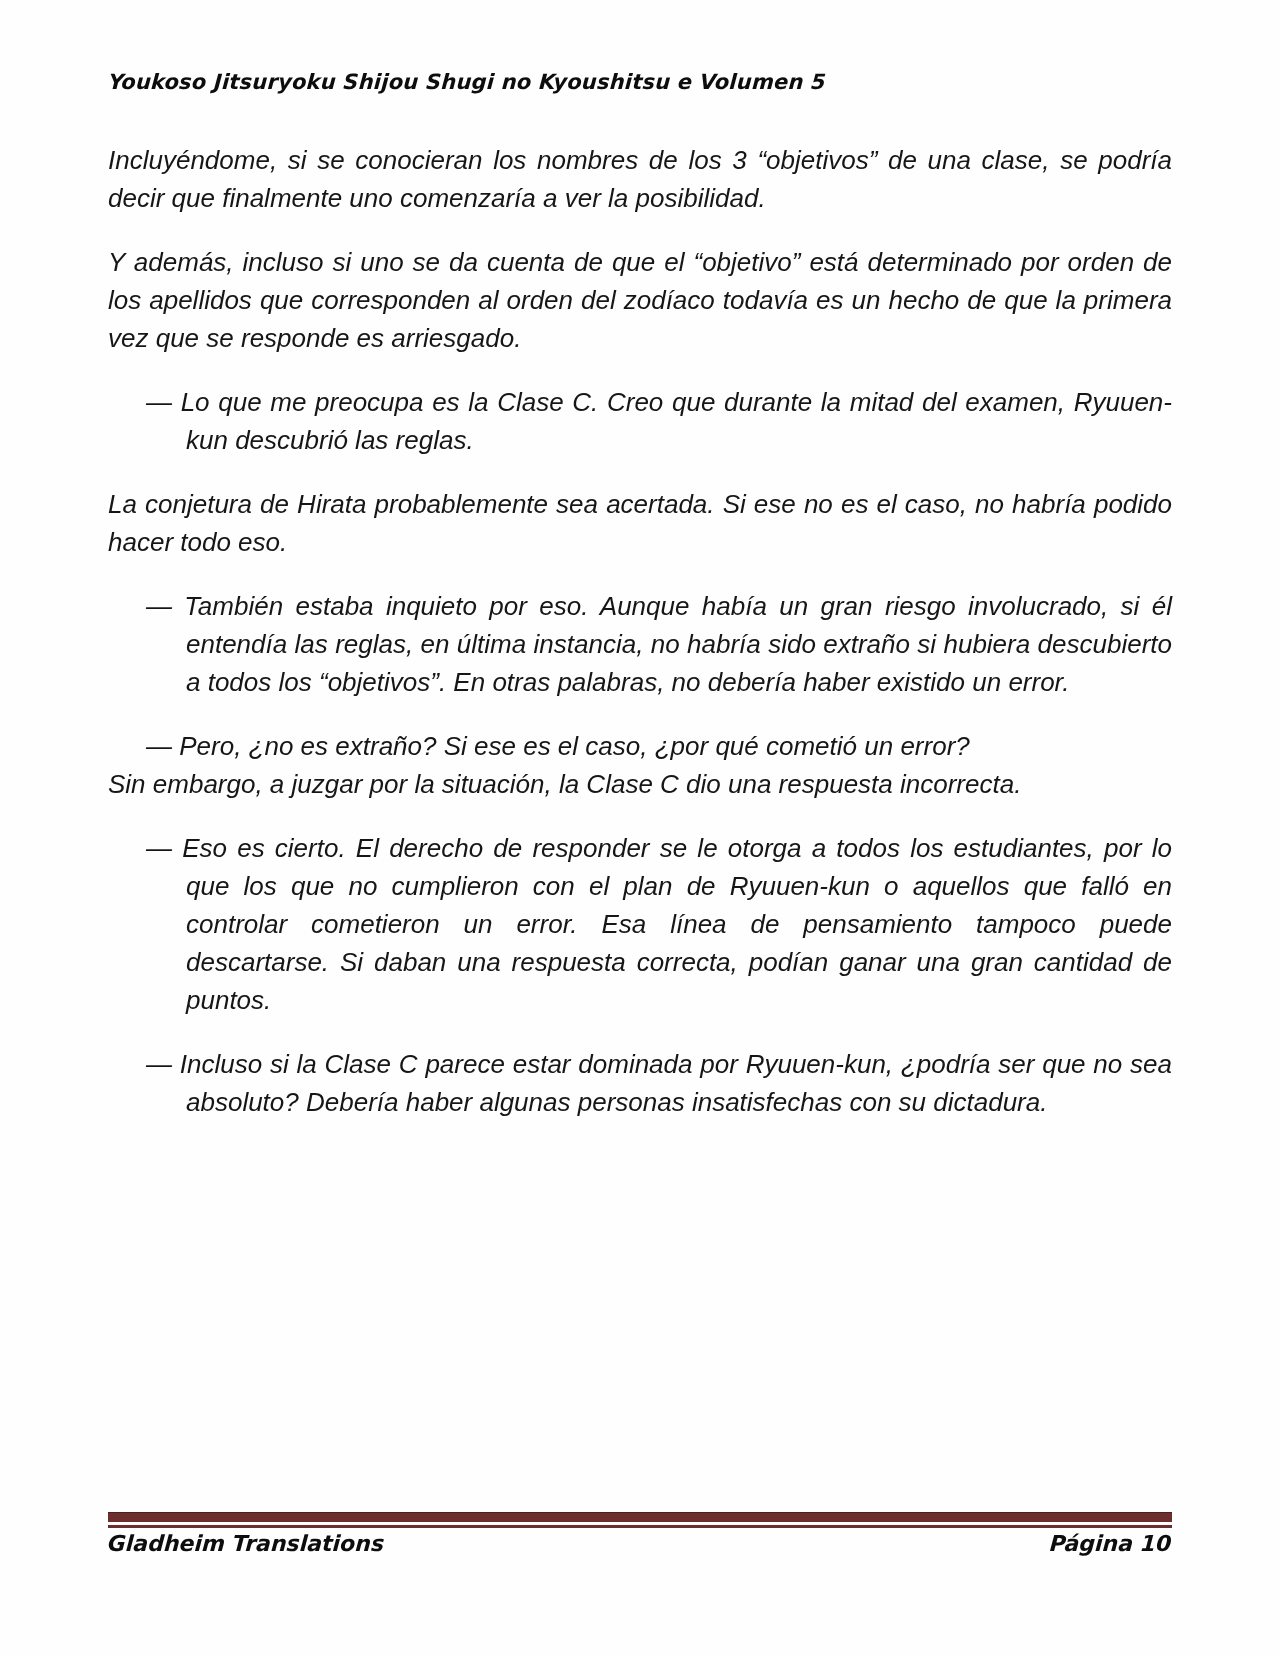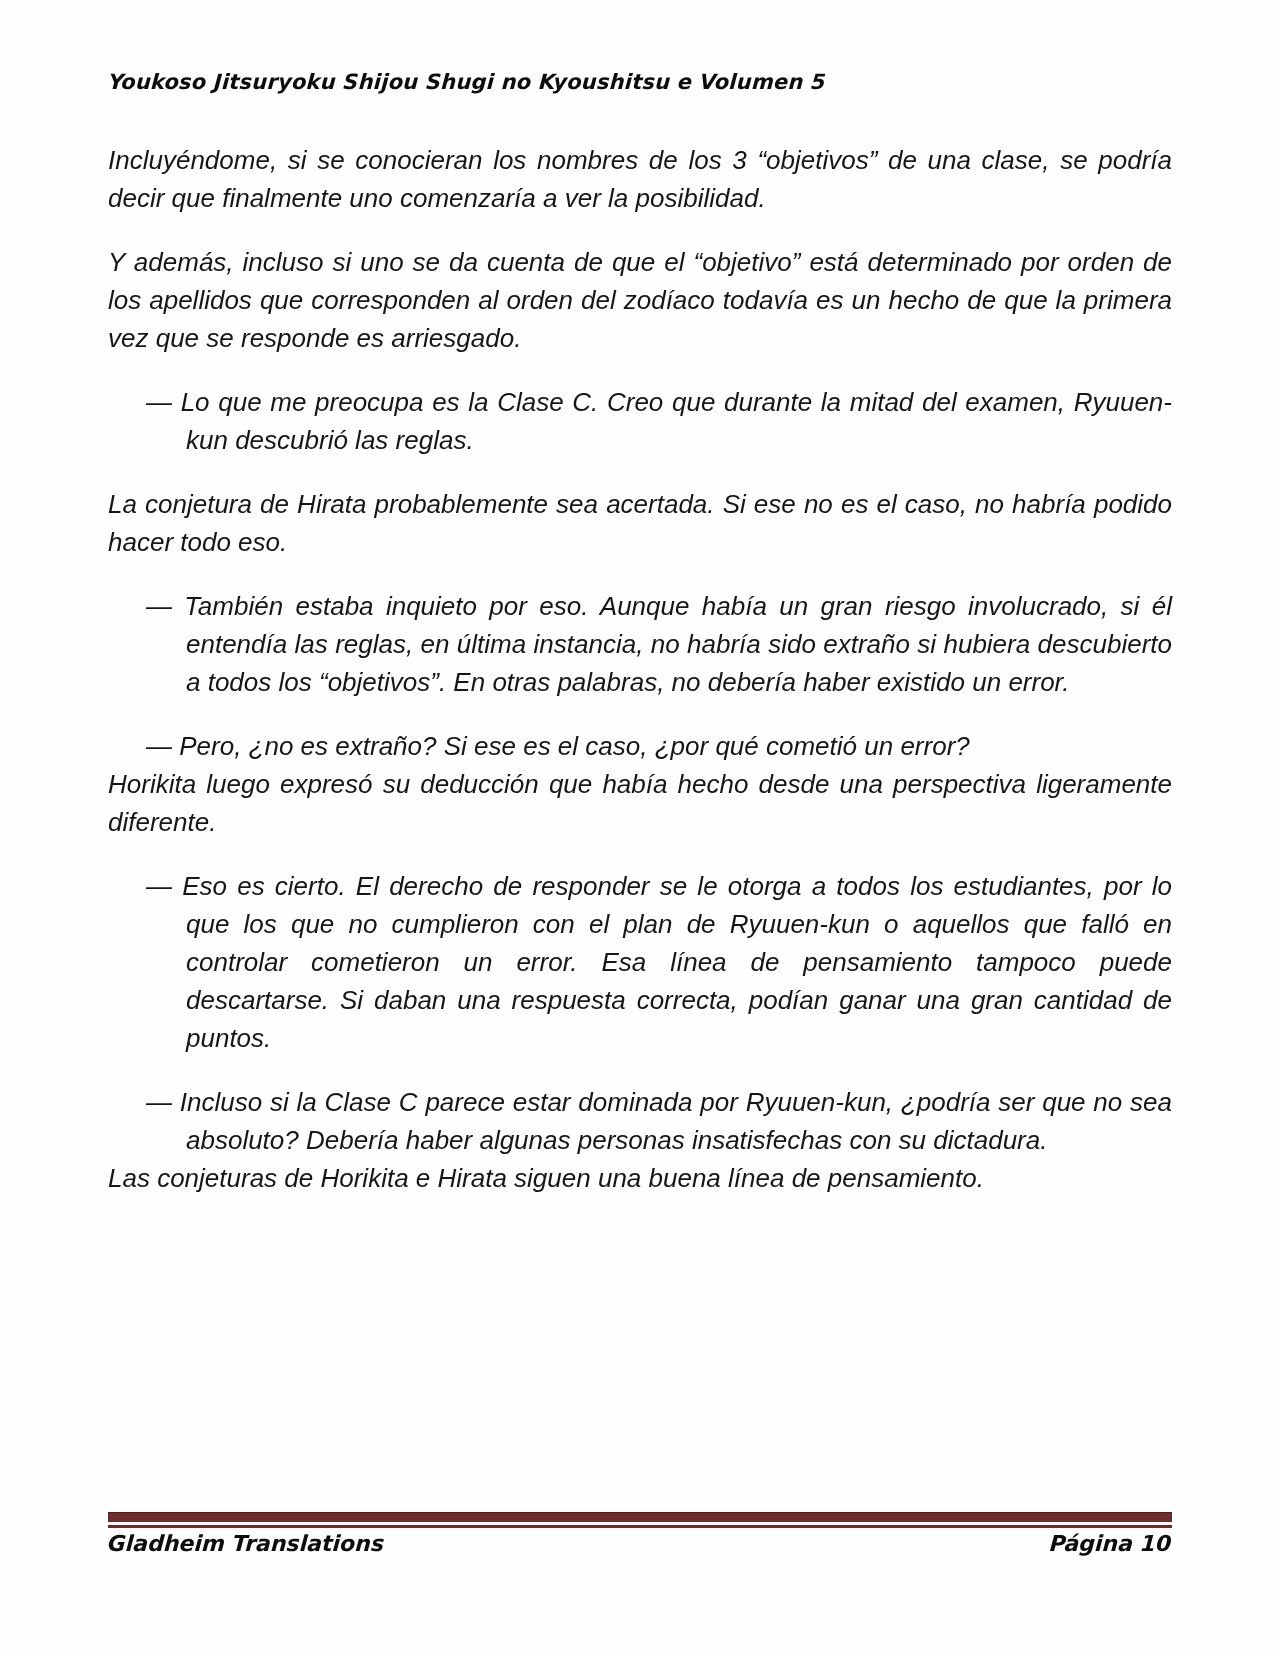--- a/index.html
+++ b/index.html
@@ -87,24 +87,23 @@
 
   <div class="header-title">Youkoso Jitsuryoku Shijou Shugi no Kyoushitsu e Volumen 5</div>
 
   <div class="content">
     <p>Incluyéndome, si se conocieran los nombres de los 3 “objetivos” de una clase, se podría decir que finalmente uno comenzaría a ver la posibilidad.</p>
     <p>Y además, incluso si uno se da cuenta de que el “objetivo” está determinado por orden de los apellidos que corresponden al orden del zodíaco todavía es un hecho de que la primera vez que se responde es arriesgado.</p>
     <p class="dialogue">— Lo que me preocupa es la Clase C. Creo que durante la mitad del examen, Ryuuen-kun descubrió las reglas.</p>
     <p>La conjetura de Hirata probablemente sea acertada. Si ese no es el caso, no habría podido hacer todo eso.</p>
     <p class="dialogue">— También estaba inquieto por eso. Aunque había un gran riesgo involucrado, si él entendía las reglas, en última instancia, no habría sido extraño si hubiera descubierto a todos los “objetivos”. En otras palabras, no debería haber existido un error.</p>
     <p class="dialogue joined">— Pero, ¿no es extraño? Si ese es el caso, ¿por qué cometió un error?</p>
-    <p>Horikita luego expresó su deducción que había hecho desde una perspectiva ligeramente diferente.</p>
+    <p>Sin embargo, a juzgar por la situación, la Clase C dio una respuesta incorrecta.</p>
     <p class="dialogue">— Eso es cierto. El derecho de responder se le otorga a todos los estudiantes, por lo que los que no cumplieron con el plan de Ryuuen-kun o aquellos que falló en controlar cometieron un error. Esa línea de pensamiento tampoco puede descartarse. Si daban una respuesta correcta, podían ganar una gran cantidad de puntos.</p>
     <p class="dialogue joined">— Incluso si la Clase C parece estar dominada por Ryuuen-kun, ¿podría ser que no sea absoluto? Debería haber algunas personas insatisfechas con su dictadura.</p>
-    <p>Las conjeturas de Horikita e Hirata siguen una buena línea de pensamiento.</p>
   </div>
 
   <div class="footer-rule">
     <div class="thick"></div>
     <div class="gap"></div>
     <div class="thin"></div>
   </div>
 
   <div class="footer-row">
     <span class="left">Gladheim Translations</span>

